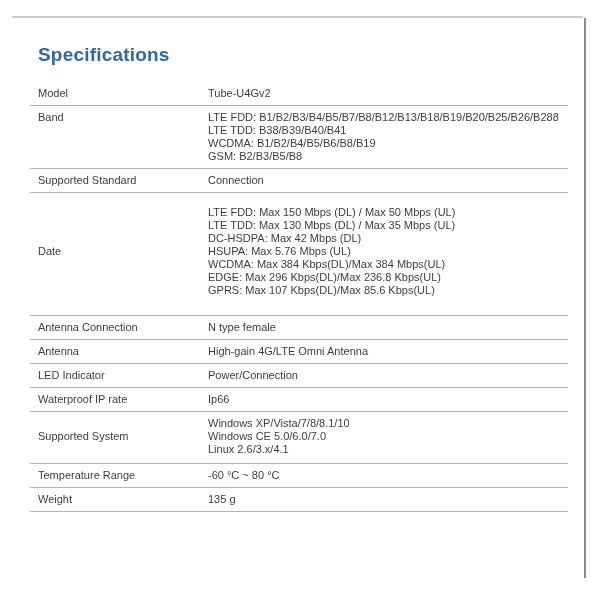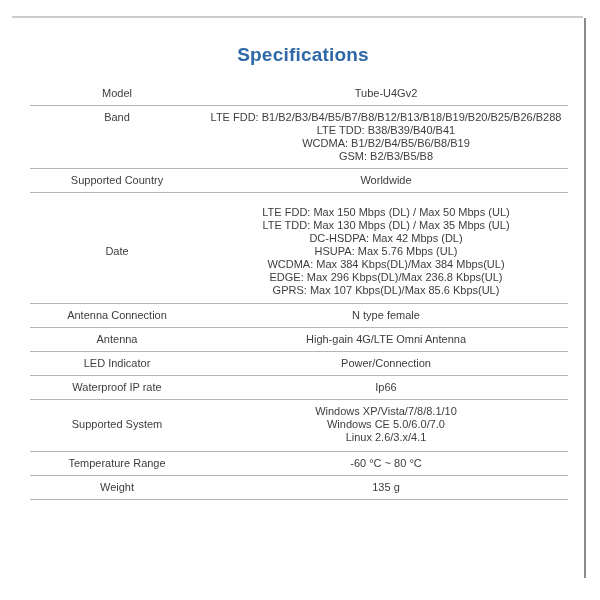--- a/index.html
+++ b/index.html
@@ -29,21 +29,20 @@
     top: 18px;
     width: 2px;
     height: 560px;
     background: #8c8c8c;
   }
   .content {
     position: absolute;
     left: 30px;
     top: 44px;
     width: 538px;
-    text-align: center;
   }
   .page-title {
     margin: 0 0 16px 8px;
     font-size: 19px;
     font-weight: bold;
     color: #2e68a6;
     letter-spacing: 0.2px;
   }
   table.spec-table {
     border-collapse: collapse;
@@ -62,21 +61,21 @@
     margin-top: 21px;
   }
   td.val {
     white-space: pre-line;
   }
   tr.row-band td.lbl {
     vertical-align: top;
   }
   tr.row-date td {
     padding-top: 13px;
-    padding-bottom: 6px;
+    padding-bottom: 18px;
   }
   tr.row-supported-system td {
     padding-bottom: 7px;
   }
   tr.row-interface td {
     padding-top: 6px;
     padding-bottom: 6px;
   }
 </style>
 </head>
@@ -95,22 +94,22 @@
         <td class="val">Tube-U4Gv2</td>
       </tr>
       <tr class="row-band">
         <td class="lbl">Band</td>
         <td class="val">LTE FDD: B1/B2/B3/B4/B5/B7/B8/B12/B13/B18/B19/B20/B25/B26/B288
 LTE TDD: B38/B39/B40/B41
 WCDMA: B1/B2/B4/B5/B6/B8/B19
 GSM: B2/B3/B5/B8</td>
       </tr>
       <tr class="row-supported-country">
-        <td class="lbl">Supported Country</td>
-        <td class="val">Worldwide</td>
+        <td class="lbl">Supported Standard</td>
+        <td class="val">Connection</td>
       </tr>
       <tr class="row-date">
         <td class="lbl">Date</td>
         <td class="val">LTE FDD: Max 150 Mbps (DL) / Max 50 Mbps (UL)
 LTE TDD: Max 130 Mbps (DL) / Max 35 Mbps (UL)
 DC-HSDPA: Max 42 Mbps (DL)
 HSUPA: Max 5.76 Mbps (UL)
 WCDMA: Max 384 Kbps(DL)/Max 384 Mbps(UL)
 EDGE: Max 296 Kbps(DL)/Max 236.8 Kbps(UL)
 GPRS: Max 107 Kbps(DL)/Max 85.6 Kbps(UL)</td>

